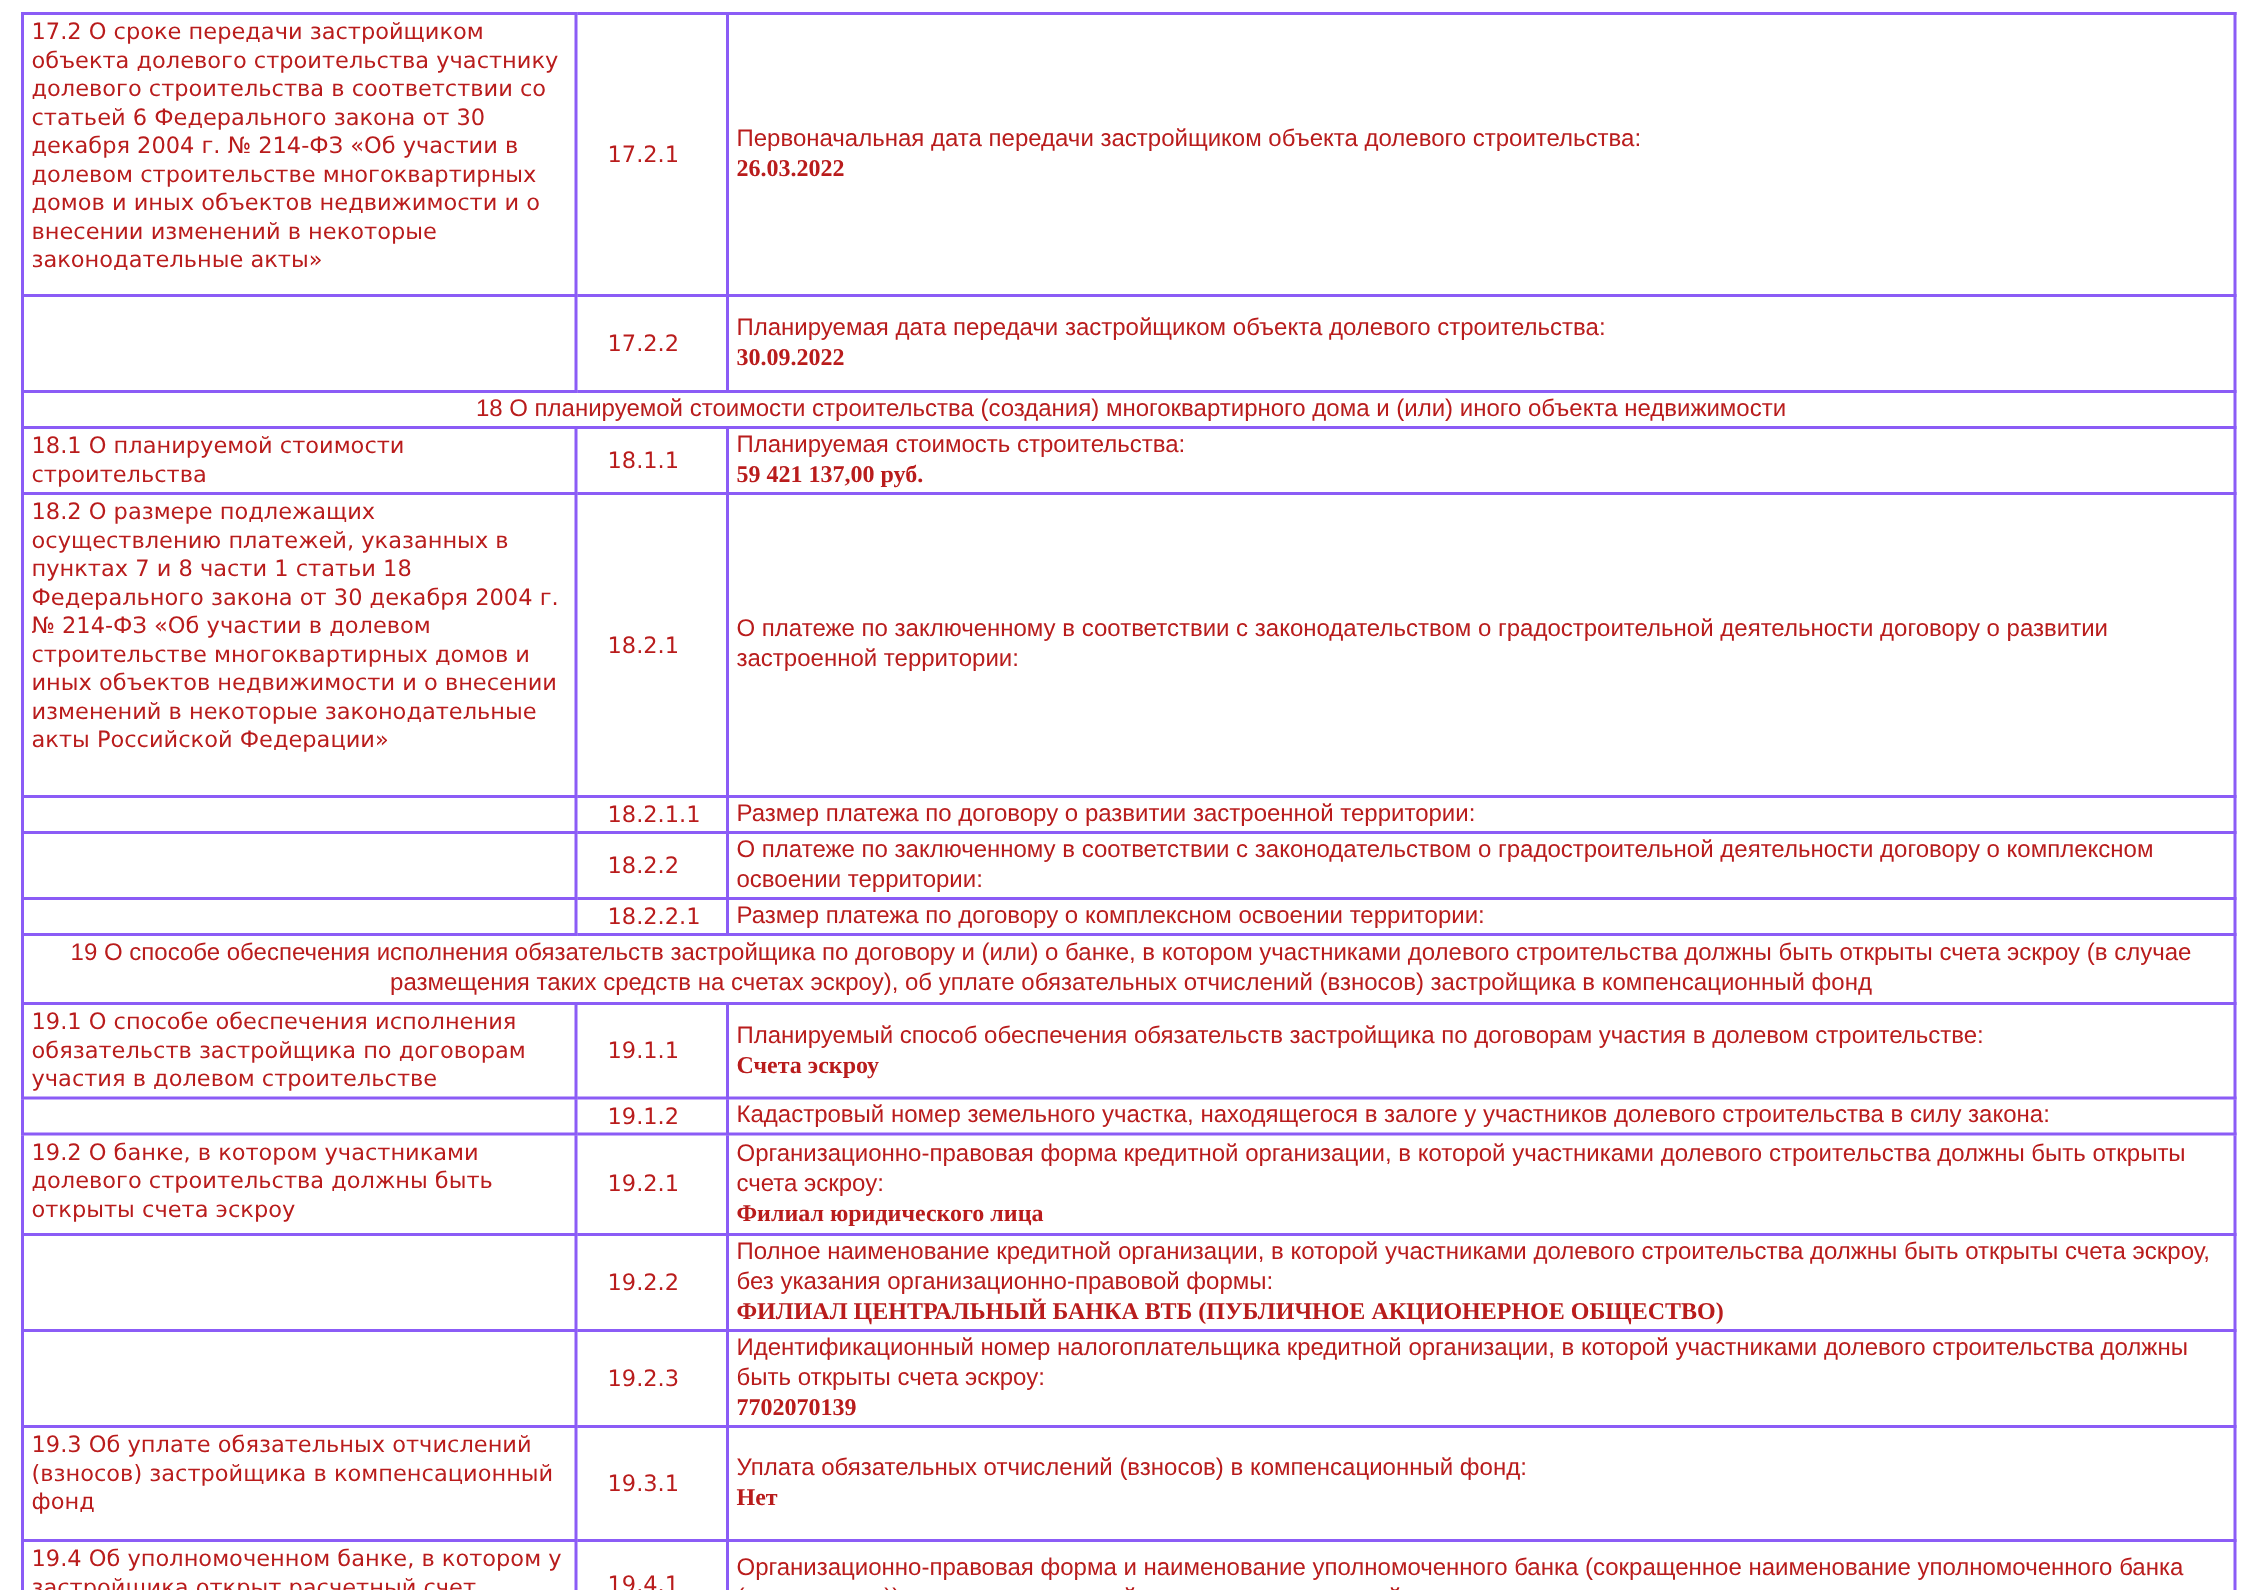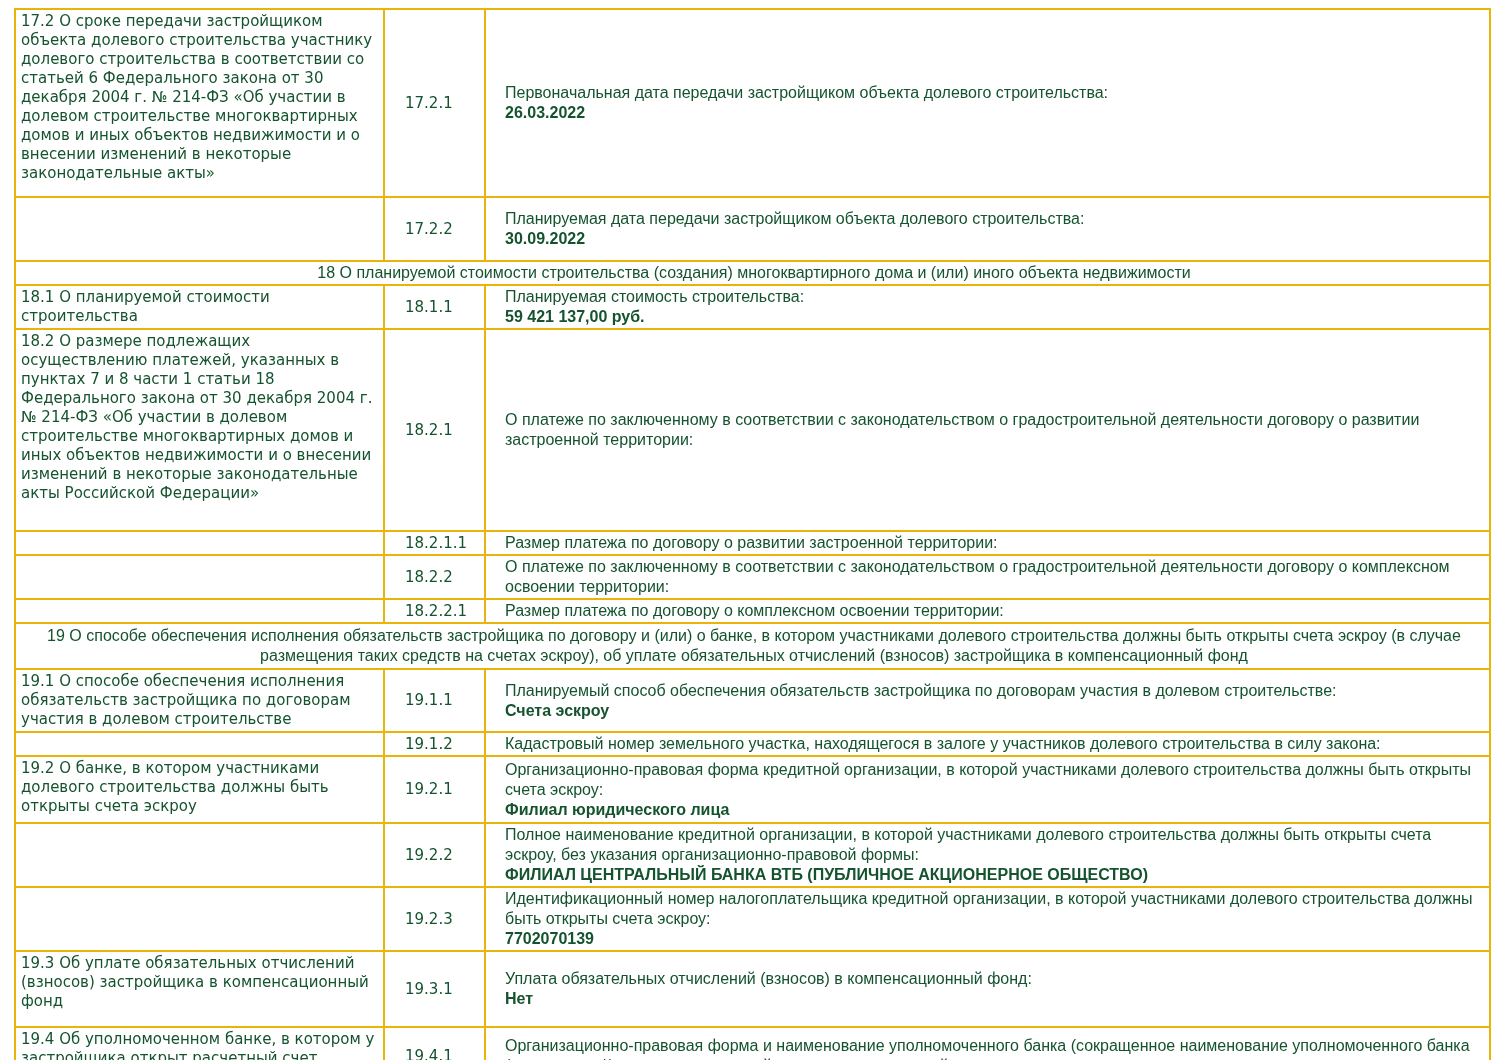--- a/index.html
+++ b/index.html
@@ -10,22 +10,22 @@
     height: 1060px;
     overflow: hidden;
   }
   table.doc-table {
     border-collapse: collapse;
     table-layout: fixed;
     margin: 8px 0 0 14px;
     width: 1475px;
   }
   td {
-    border: 2px solid #eab308;
-    color: #14532d;
+    border: 2px solid #8b5cf6;
+    color: #b91c1c;
     overflow: hidden;
     box-sizing: border-box;
   }
   td.left {
     font-family: "DejaVu Sans", sans-serif;
     font-size: 15px;
     line-height: 19px;
     vertical-align: top;
     padding: 2px 2px 2px 5px;
   }
@@ -34,24 +34,25 @@
     font-size: 15px;
     line-height: 19px;
     vertical-align: middle;
     padding: 1px 2px 1px 20px;
   }
   td.content {
     font-family: "Liberation Sans", sans-serif;
     font-size: 16px;
     line-height: 20px;
     vertical-align: middle;
-    padding: 1px 2px 1px 19px;
+    padding: 1px 2px 1px 5px;
   }
   td.content .value {
     font-weight: bold;
+    font-family: Liberation Serif, serif;
   }
   tr.section td {
     font-family: "Liberation Sans", sans-serif;
     font-size: 16px;
     line-height: 20px;
     vertical-align: middle;
     padding: 1px 2px 1px 5px;
     text-align: center;
   }
 </style>

